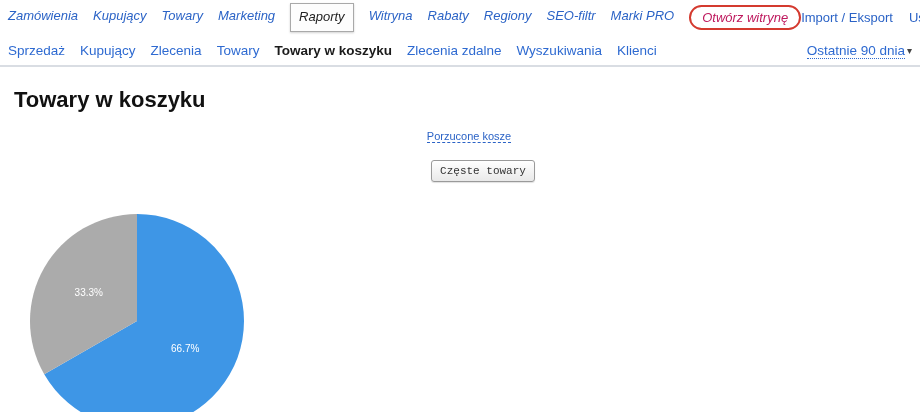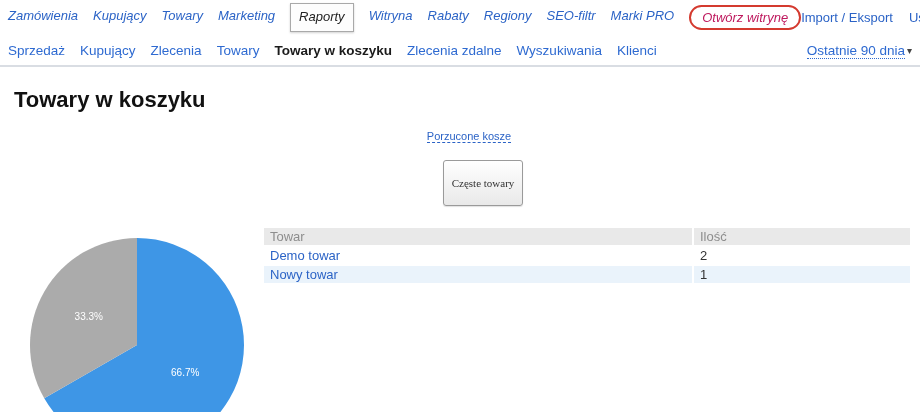--- a/index.html
+++ b/index.html
@@ -37,22 +37,22 @@
   .period{cursor:pointer;white-space:nowrap;}
   .period .lbl{color:var(--link2);border-bottom:1px dotted var(--link2);}
   .period .caret{color:#444;font-size:10px;margin-left:2px;vertical-align:1px;}
   
   h1{font-size:22px;font-weight:bold;margin:20px 0 0 14px;color:#111;}
   .tabs{display:flex;align-items:center;gap:17px;margin:17px 0 0 18px;flex-direction:column;}
   .tab-link{font-size:11px;color:var(--link);border-bottom:1px dashed var(--link);
     text-decoration:none;cursor:pointer;}
   .tab-btn{
     font-size:11px;color:#333;background:linear-gradient(#ffffff,#e9e9e9);
-    border:1px solid #9a9a9a;border-radius:3px;padding:16px 8px;cursor:pointer;
-    box-shadow:0 1px 1px rgba(0,0,0,.12);font-family:Liberation Serif, serif;margin-left:28px;
+    border:1px solid #9a9a9a;border-radius:3px;padding:4px 8px;cursor:pointer;
+    box-shadow:0 1px 1px rgba(0,0,0,.12);font-family:Liberation Mono, monospace;margin-left:28px;
   }
   
   .content{display:flex;margin-top:20px;padding:0 8px;align-items:flex-start;}
   .pie-col{width:246px;padding:4px 0 0 14px;flex:none;}
   .table-col{flex:1;margin-left:8px;}
   table{width:100%;border-collapse:separate;border-spacing:2px;font-size:13px;}
   th{background:#e9e9e9;color:#8d8d8d;font-weight:normal;text-align:left;
      padding:1px 6px;height:14px;}
   td{padding:1px 6px;height:15px;}
   th.qty,td.qty{width:216px;}
@@ -111,33 +111,13 @@
 
 <div class="content">
   <div class="pie-col">
     <svg id="pie" width="230" height="230" viewBox="0 0 230 230">
         <path d="M 115 115 L 115.00 8.00 A 107 107 0 1 1 22.22 168.31 Z" fill="#3e96e6"></path>
         <text x="163.2" y="145.9" text-anchor="middle">66.7%</text>
         <path d="M 115 115 L 22.22 168.31 A 107 107 0 0 1 115.00 8.00 Z" fill="#ababab"></path>
         <text x="66.8" y="90.1" text-anchor="middle">33.3%</text>
       </svg>
   </div>
-  <div class="table-col">
-    <table>
-      <thead>
-          <tr>
-            <th>Towar</th>
-            <th class="qty">Ilość</th>
-          </tr>
-        </thead>
-      <tbody>
-          <tr>
-            <td><a>Demo towar</a></td>
-            <td class="qty">2</td>
-          </tr>
-          <tr class="alt">
-            <td><a>Nowy towar</a></td>
-            <td class="qty">1</td>
-          </tr>
-        </tbody>
-    </table>
-  </div>
 </div>
 
 </body></html>

